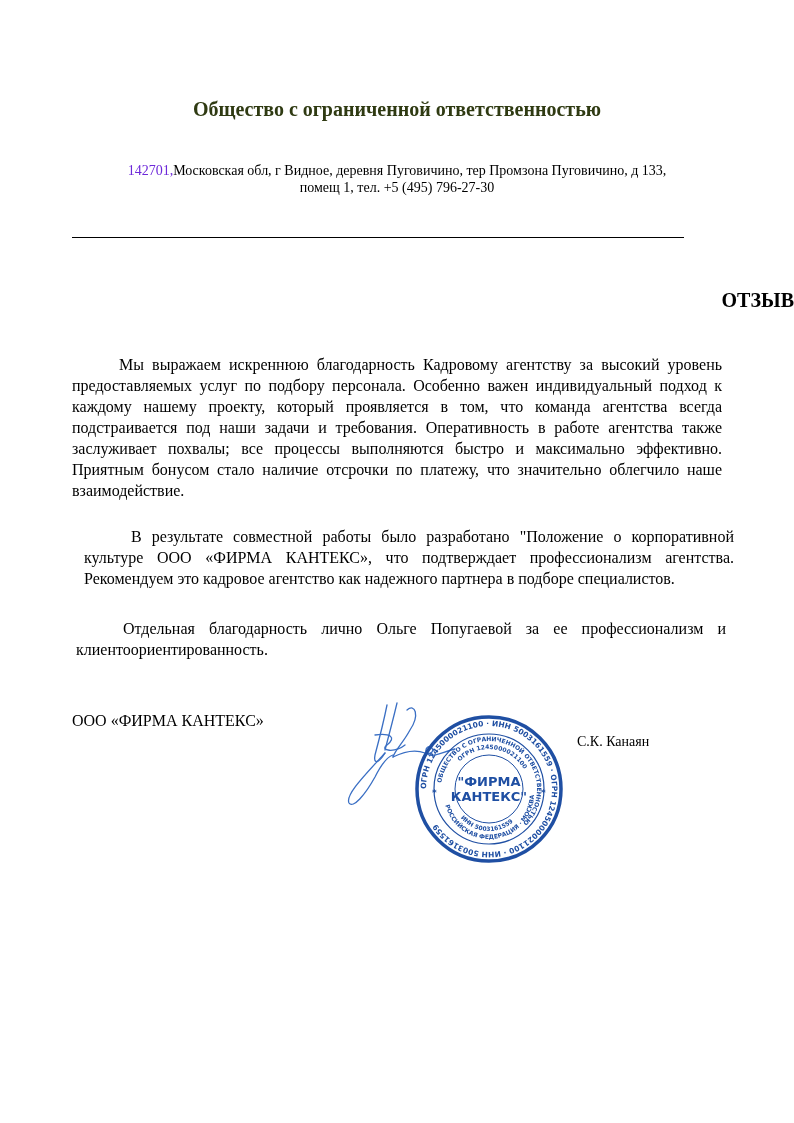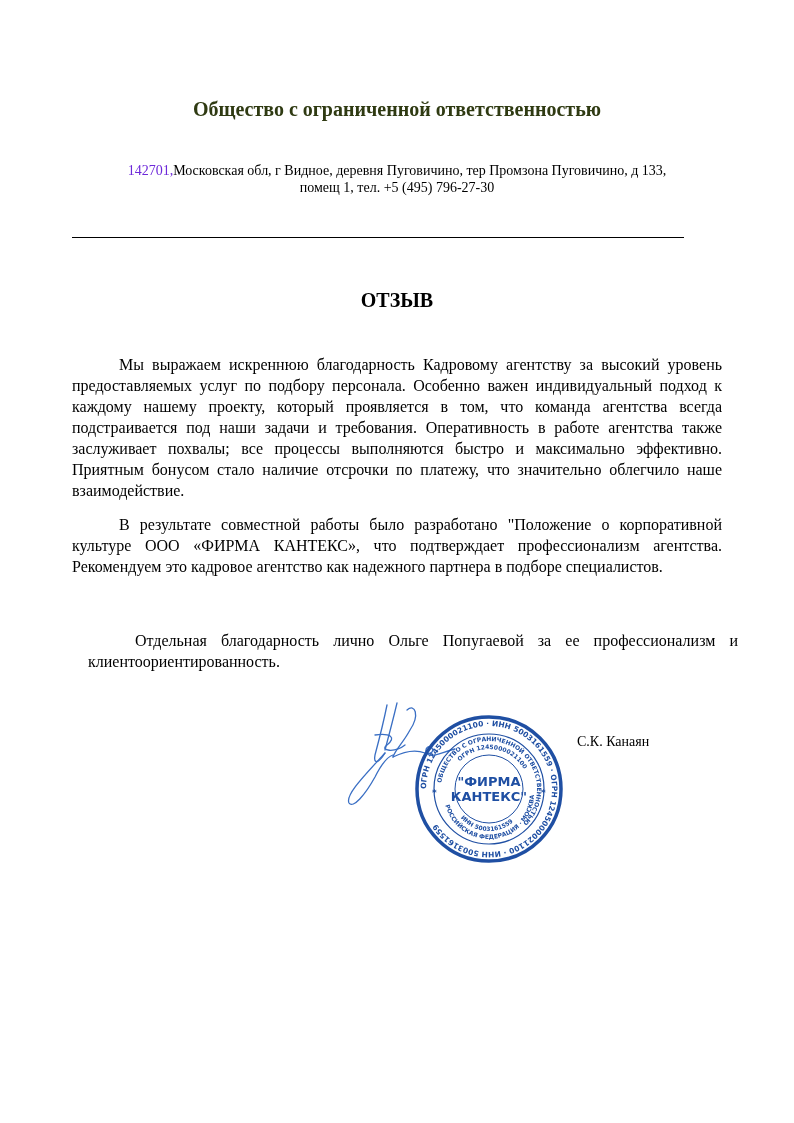--- a/index.html
+++ b/index.html
@@ -8,21 +8,21 @@
     .page { position: absolute; left: 0; top: 0; width: 664px; height: 1123px; }
     .org-title { position: absolute; left: 0; width: 794px; text-align: center;
                  font-weight: bold; font-size: 20px; line-height: 24px; color: #2f3a12; }
     .org-title.l1 { top: 97px; }
     .org-title.l2 { top: 121px; }
     .addr { position: absolute; left: 90px; width: 614px; top: 162px; text-align: center;
             font-size: 14px; line-height: 17px; }
     .addr .zip { color: #6d28d9; }
     .rule { position: absolute; left: 72px; top: 237px; width: 612px; height: 0;
             border-top: 1.5px solid #000; }
-    .doc-title { position: absolute; left: 0; width: 794px; top: 288px; text-align: center;
+    .doc-title { position: absolute; left: 0; width: 794px; top: 288px; text-align: right;
                  font-weight: bold; font-size: 20px; line-height: 24px; }
     .para { position: absolute; left: 72px; width: 650px; font-size: 16px; line-height: 21px;
             text-align: justify; text-indent: 47px; }
     .p1 { top: 354px; }
     .p2 { top: 514px; }
     .p3 { top: 614px; }
     .sig-left { position: absolute; left: 72px; top: 710px; font-size: 16px; line-height: 21px; }
     .sig-name { position: absolute; left: 577px; top: 731px; font-size: 14px; line-height: 21px; }
     .signature { position: absolute; left: 335px; top: 695px; width: 130px; height: 130px; }
     .stamp { position: absolute; left: 414px; top: 714px; width: 150px; height: 150px; }
@@ -37,24 +37,25 @@
   <div class="addr">
     <div><span class="zip">142701,</span><span>Московская обл, г Видное, деревня Пуговичино, тер Промзона Пуговичино, д 133,</span></div>
     <div>помещ 1, тел. +5 (495) 796-27-30</div>
   </div>
 
   <div class="rule"></div>
 
   <div class="doc-title">ОТЗЫВ</div>
 
   <p class="para p1" style="margin:0">Мы выражаем искреннюю благодарность Кадровому агентству за высокий уровень предоставляемых услуг по подбору персонала. Особенно важен индивидуальный подход к каждому нашему проекту, который проявляется в том, что команда агентства всегда подстраивается под наши задачи и требования. Оперативность в работе агентства также заслуживает похвалы; все процессы выполняются быстро и максимально эффективно. Приятным бонусом стало наличие отсрочки по платежу, что значительно облегчило наше взаимодействие.</p>
-  <p class="para p2" style="margin:0">В результате совместной работы было разработано "Положение о корпоративной культуре ООО «ФИРМА КАНТЕКС», что подтверждает профессионализм агентства. Рекомендуем это кадровое агентство как надежного партнера в подборе специалистов.</p>
-  <p class="para p3" style="margin:16px">Отдельная благодарность лично Ольге Попугаевой за ее профессионализм и клиентоориентированность.</p>
+  <p class="para p2" style="margin:12px">В результате совместной работы было разработано "Положение о корпоративной культуре ООО «ФИРМА КАНТЕКС», что подтверждает профессионализм агентства. Рекомендуем это кадровое агентство как надежного партнера в подборе специалистов.</p>
+  <p class="para p3" style="margin:4px">Отдельная благодарность лично Ольге Попугаевой за ее профессионализм и клиентоориентированность.</p>
 
   <div class="sig-left">
+    <div>ООО «ФИРМА КАНТЕКС»</div>
   </div>
 
   <div class="sig-name">С.К. Канаян</div>
 
   <svg class="signature" viewBox="0 0 130 130">
     <g fill="none" stroke="#3a6fc4" stroke-width="1.3" stroke-linecap="round">
       <path d="M52 10 C48 30, 44 45, 40 60 C38 70, 44 68, 50 58"></path>
       <path d="M62 8 C58 25, 54 40, 50 55"></path>
       <path d="M40 40 C55 38, 62 42, 52 50 C44 56, 60 58, 70 50"></path>
       <path d="M72 15 C80 8, 85 20, 75 35 C68 48, 60 55, 58 62"></path>

